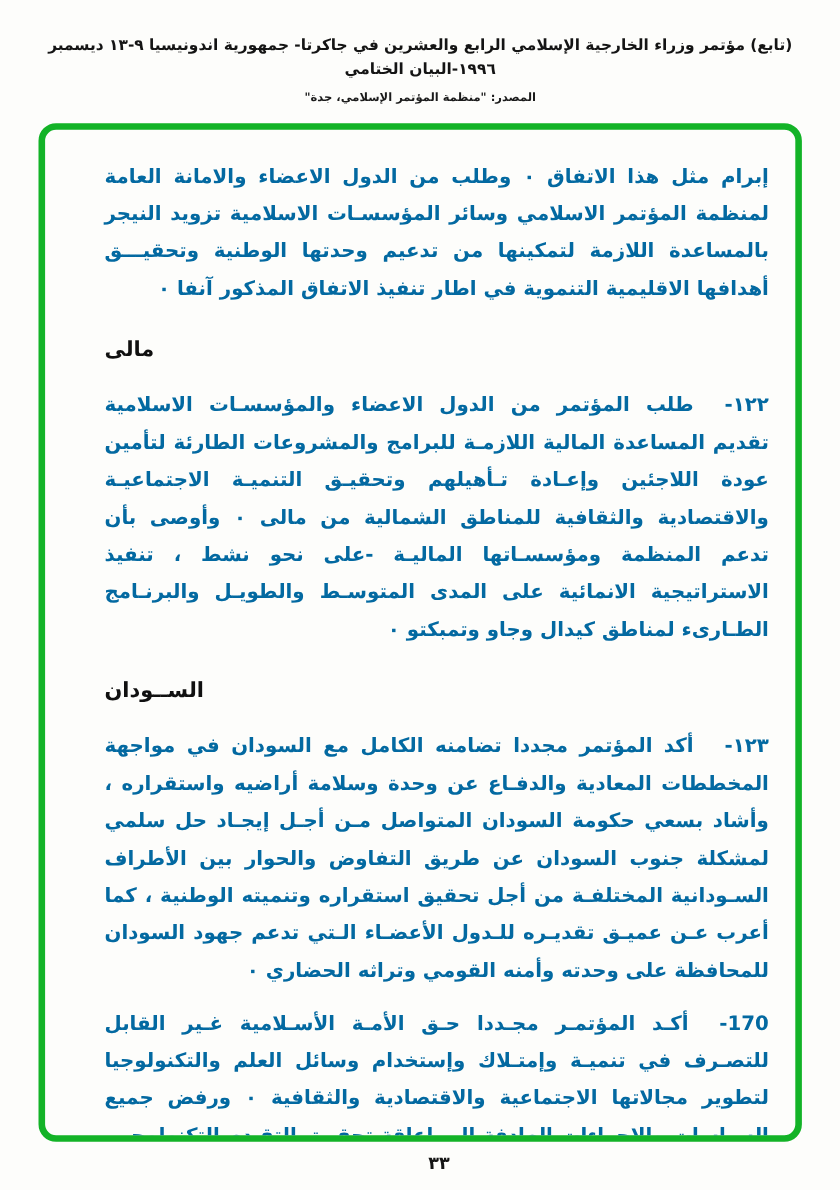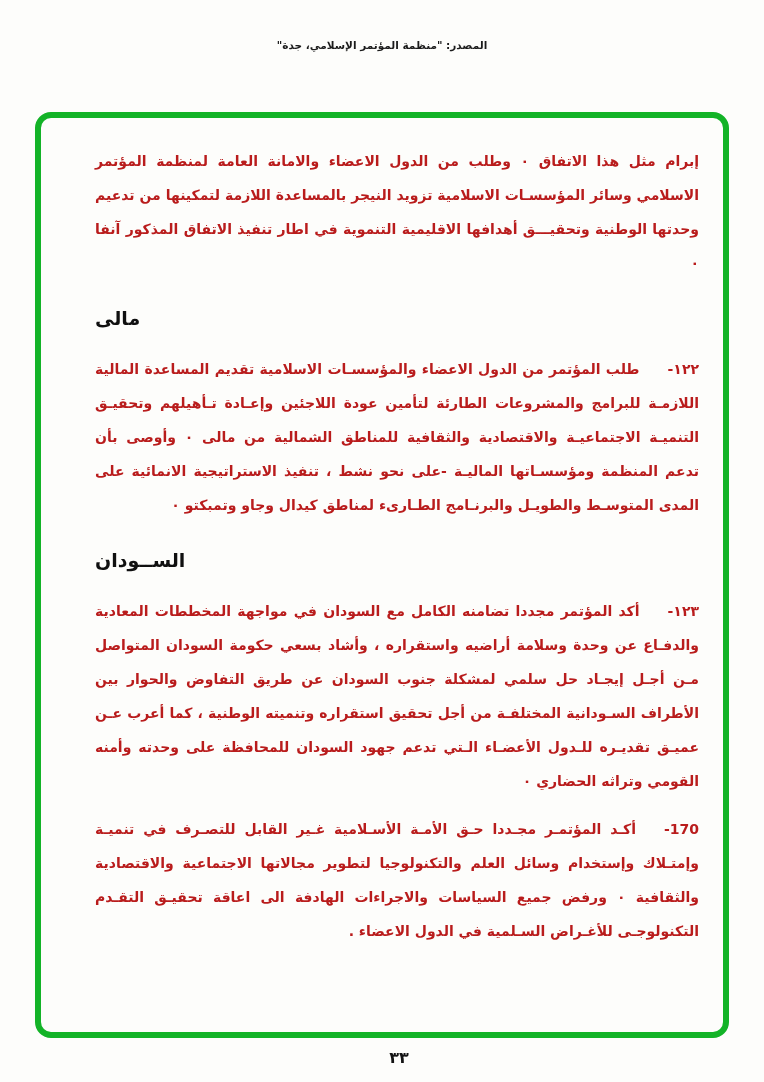--- a/index.html
+++ b/index.html
@@ -27,25 +27,25 @@
     width:694px;height:926px;
     box-sizing:border-box;
     border:6px solid #13b327;
     border-radius:16px;
     padding:26px 24px 0 54px;
     direction:rtl;
     overflow:hidden;
     background:#fdfdfb;
   }
   .frame p{
-    font-size:14px;font-weight:bold;
+    font-size:18px;font-weight:bold;
     line-height:34px;
     text-align:justify;
     margin:0 0 14px 0;
-    color:#b91c1c;
+    color:#0369a1;
   }
   .frame h2{
     font-size:19px;font-weight:bold;
     margin:26px 0 22px 0;
     text-align:left;
     color:#101010;
     line-height:24px;
   }
   .frame h2.indent-heading{padding-left:0;padding-right:95px;}
   .para-num{margin-left:28px;white-space:nowrap;}
@@ -58,20 +58,21 @@
     direction:rtl;
     margin-left:34px;
   }
 </style>
 </head>
 <body>
 
 <div class="page">
 
   <div class="header">
+    <div class="header-line1">(تابع) مؤتمر وزراء الخارجية الإسلامي الرابع والعشرين في جاكرتا- جمهورية اندونيسيا ٩-١٣ ديسمبر ١٩٩٦-البيان الختامي</div>
     <div class="header-line2">المصدر: "منظمة المؤتمر الإسلامي، جدة"</div>
   </div>
 
   <div class="frame">
 
     <p>إبرام مثل هذا الاتفاق ٠ وطلب من الدول الاعضاء والامانة العامة لمنظمة المؤتمر الاسلامي وسائر المؤسسـات الاسلامية تزويد النيجر بالمساعدة اللازمة لتمكينها من تدعيم وحدتها الوطنية وتحقيـــق أهدافها الاقليمية التنموية في اطار تنفيذ الاتفاق المذكور آنفا ٠</p>
 
     <h2 class="indent-heading">مالى</h2>
 
     <p><span class="para-num">١٢٢-</span><span>طلب المؤتمر من الدول الاعضاء والمؤسسـات الاسلامية تقديم المساعدة المالية  اللازمـة للبرامج والمشروعات الطارئة لتأمين عودة اللاجئين وإعـادة تـأهيلهم وتحقيـق التنميـة الاجتماعيـة والاقتصادية والثقافية للمناطق الشمالية من مالى ٠ وأوصى بأن تدعم المنظمة ومؤسسـاتها الماليـة -على نحو نشط ، تنفيذ الاستراتيجية الانمائية على المدى المتوسـط والطويـل والبرنـامج الطـارىء لمناطق كيدال وجاو وتمبكتو ٠</span></p>

